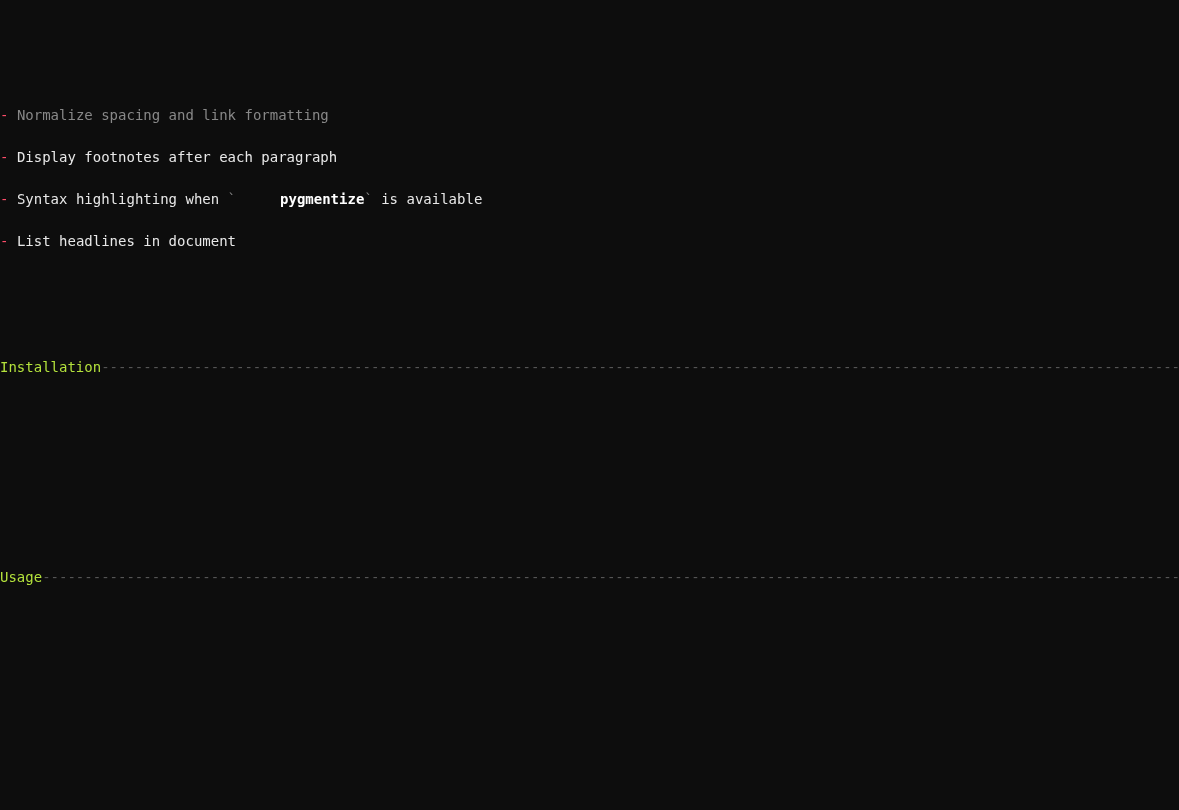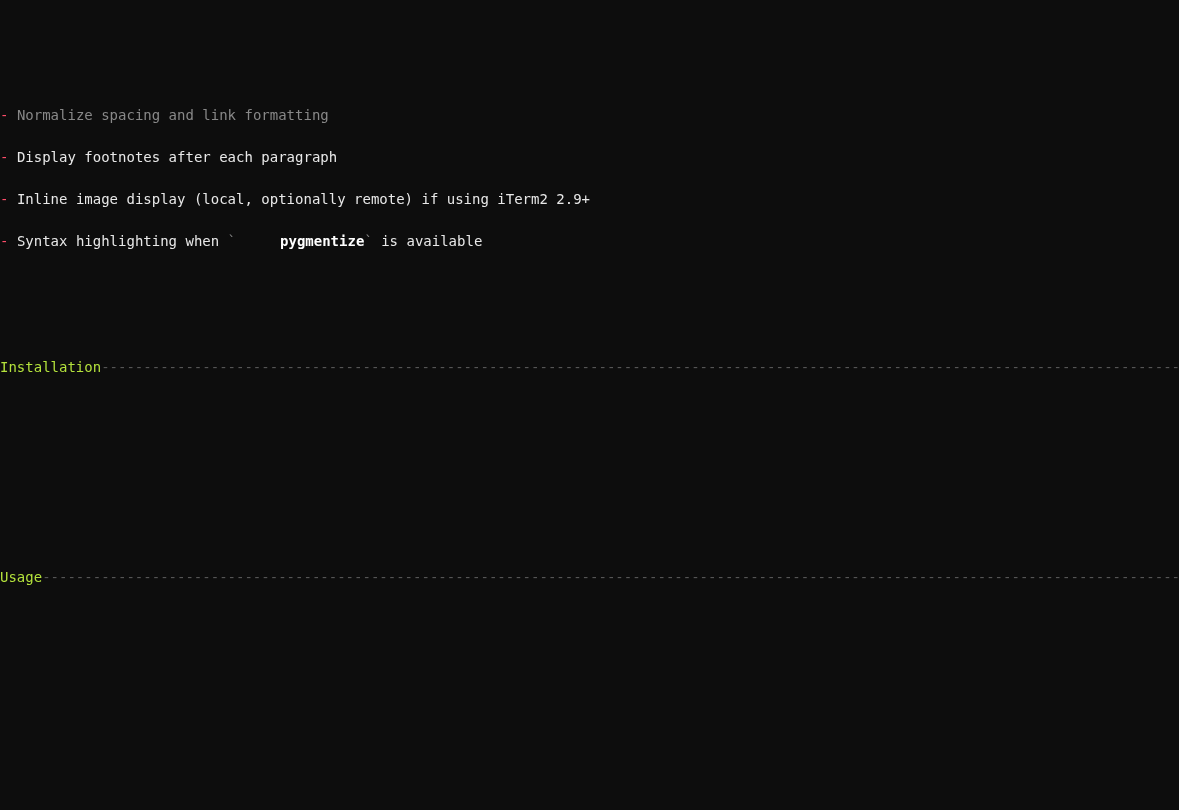--- a/index.html
+++ b/index.html
@@ -37,22 +37,22 @@
   .truncated { color: #888888; }
 </style>
 </head>
 <body>
 
 
 
 <div>
 <div><span class="dash">-</span> <span class="truncated">Normalize spacing and link formatting</span></div>
 <div><span class="dash">-</span> <span class="feature-text">Display footnotes after each paragraph</span></div>
-<div><span class="dash">-</span> <span class="feature-text">Inline image display (local, optionally remote) if using iTerm2 2.9+</span></div>
 <div><span class="dash">-</span> <span class="feature-text"><span>Syntax highlighting when </span><span class="tick">`</span><span class="code-bold">pygmentize</span><span class="tick">`</span><span> is available</span></span></div>
+<div><span class="dash">-</span> <span class="feature-text">List headlines in document</span></div>
 <div> </div>
 <div> </div>
 <div class="h2-row"><span class="h2-heading">Installation</span> <span class="h2-fill">-----------------------------------------------------------------------------------------------------------------------------------------------------------------------------------------------------------------------------------------------</span></div>
 <div> </div>
 <div> </div>
 <div> </div>
 <div> </div>
 <div class="h2-row"><span class="h2-heading">Usage</span> <span class="h2-fill">-----------------------------------------------------------------------------------------------------------------------------------------------------------------------------------------------------------------------------------------------</span></div>
 <div> </div>
 <div> </div>

